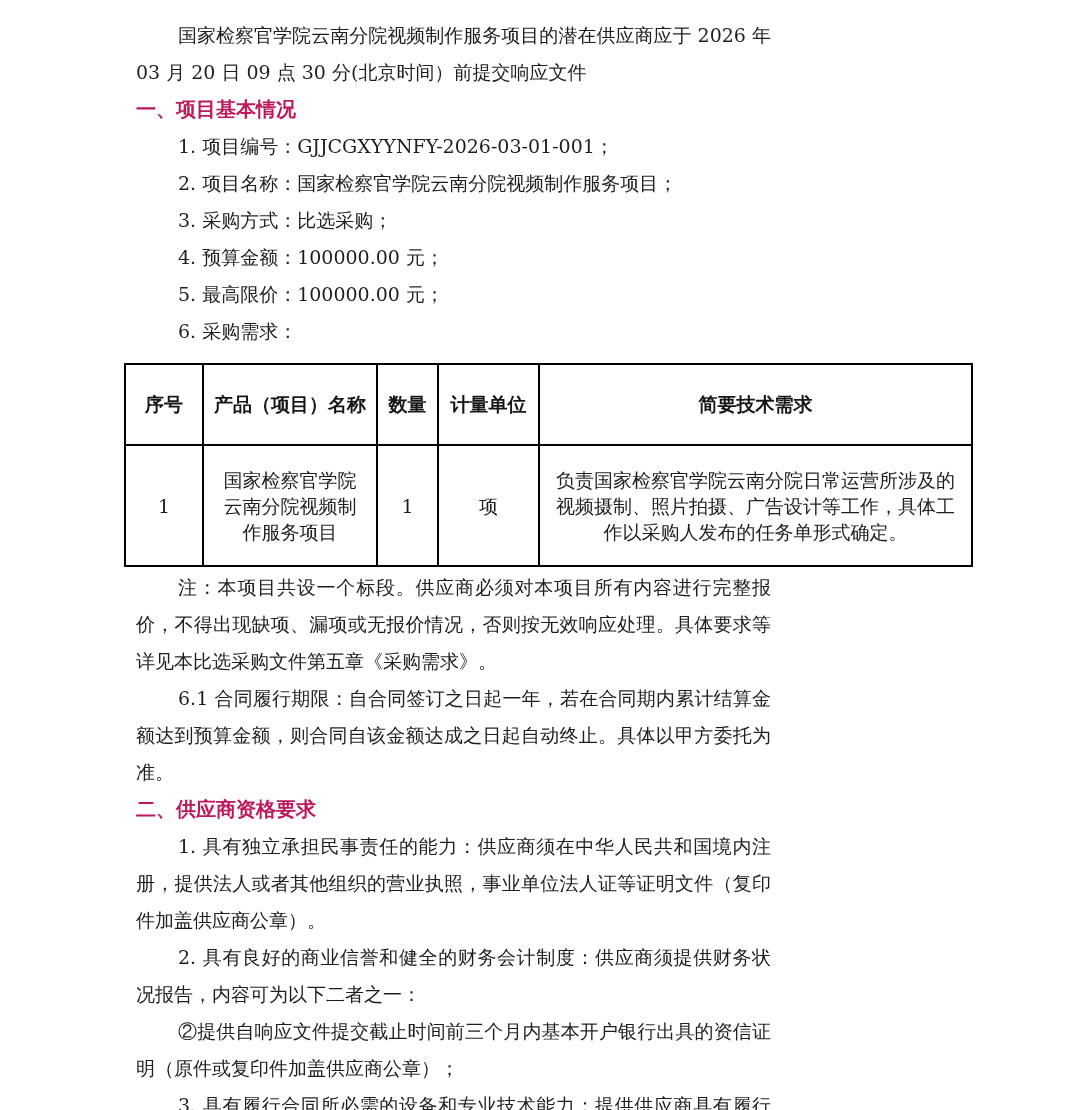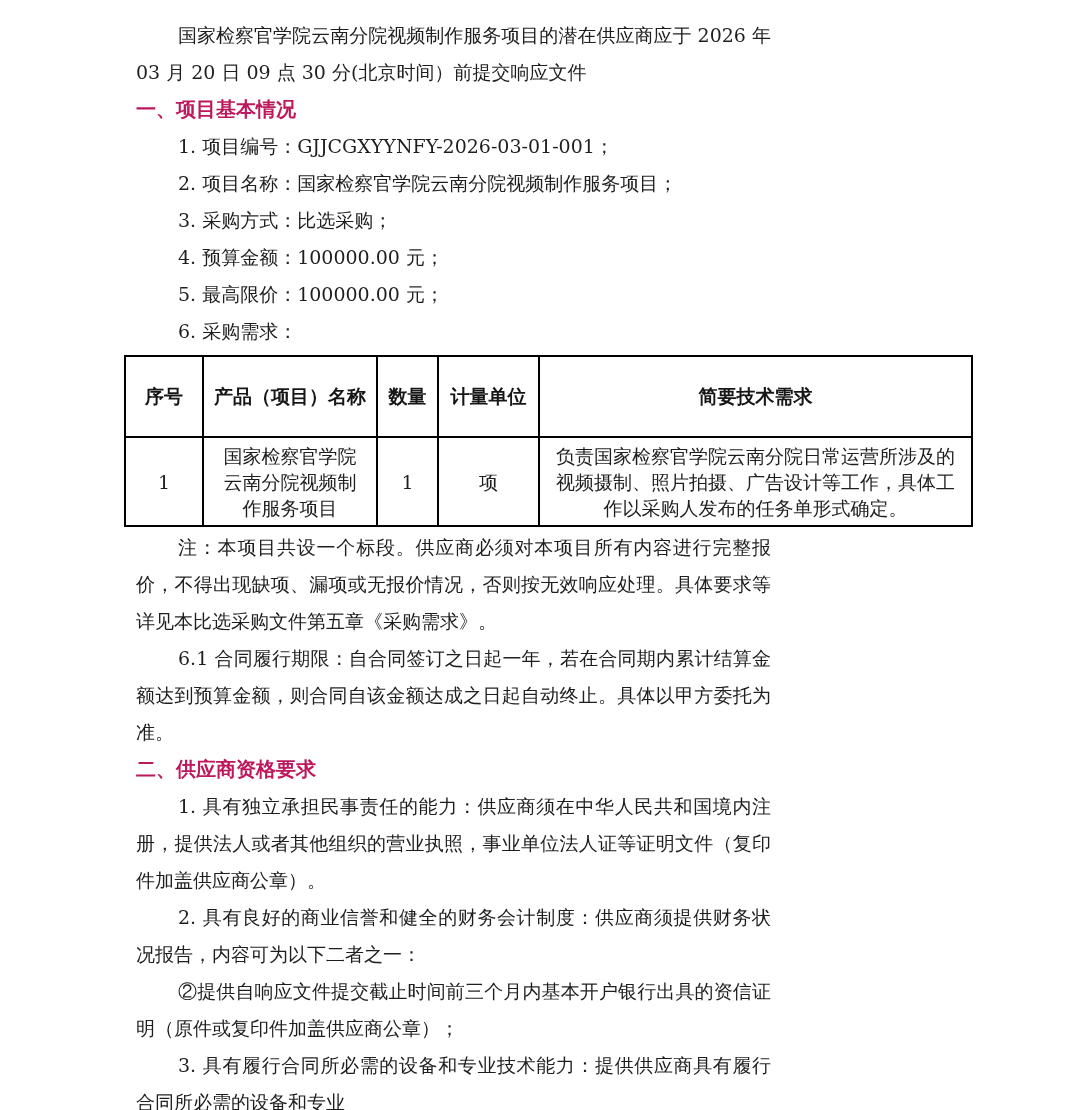--- a/index.html
+++ b/index.html
@@ -35,21 +35,21 @@
     line-height: 37px;
     font-weight: bold;
     text-indent: 0;
     font-family: "DejaVu Sans", "Liberation Sans", sans-serif;
     color: #be185d;
   }
   table.req-table {
     border-collapse: collapse;
     table-layout: fixed;
     width: 849px;
-    margin: 5px 0 2px -12px;
+    margin: 13px 0 2px -12px;
   }
   table.req-table th,
   table.req-table td {
     border: 2px solid #000000;
     text-align: center;
     vertical-align: middle;
     overflow: hidden;
   }
   table.req-table th {
     height: 79px;
@@ -60,21 +60,21 @@
     padding: 0 2px;
   }
   table.req-table td {
     height: 87px;
     font-size: 19px;
     line-height: 26px;
     padding: 0 12px;
     word-break: break-all;
   }
   table.req-table td.cell-requirement {
-    padding: 0 12px;
+    padding: 16px 12px;
   }
   .col-seq   { width: 78px; }
   .col-name  { width: 174px; }
   .col-qty   { width: 61px; }
   .col-unit  { width: 101px; }
   .col-req   { width: 433px; }
 </style>
 </head>
 <body>
 

